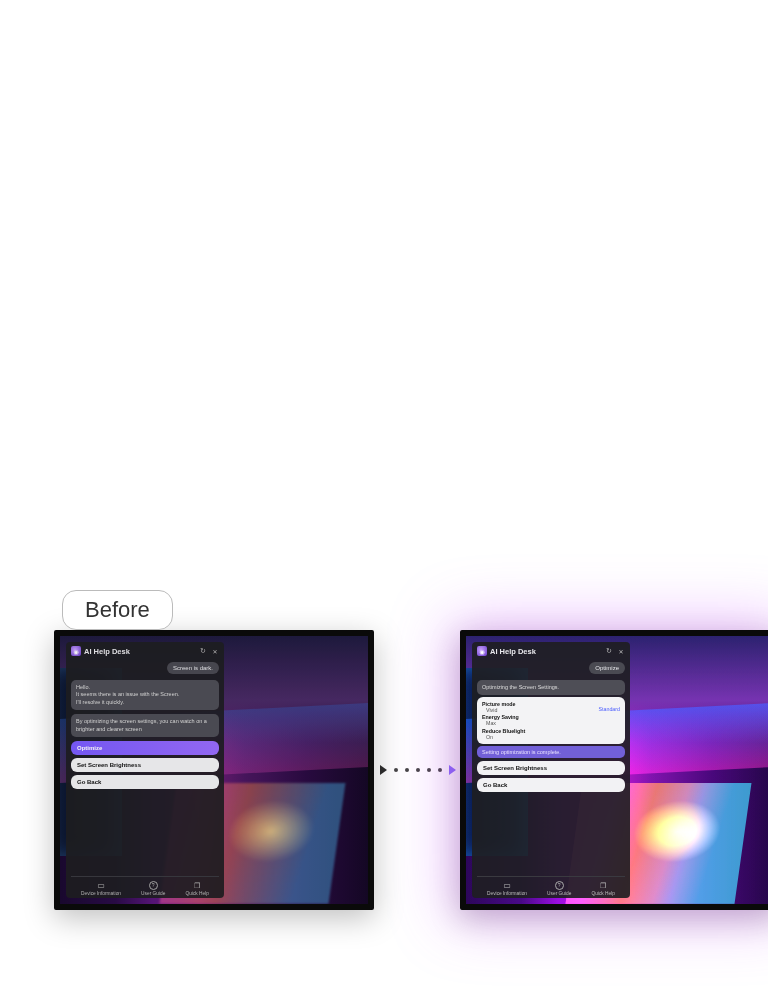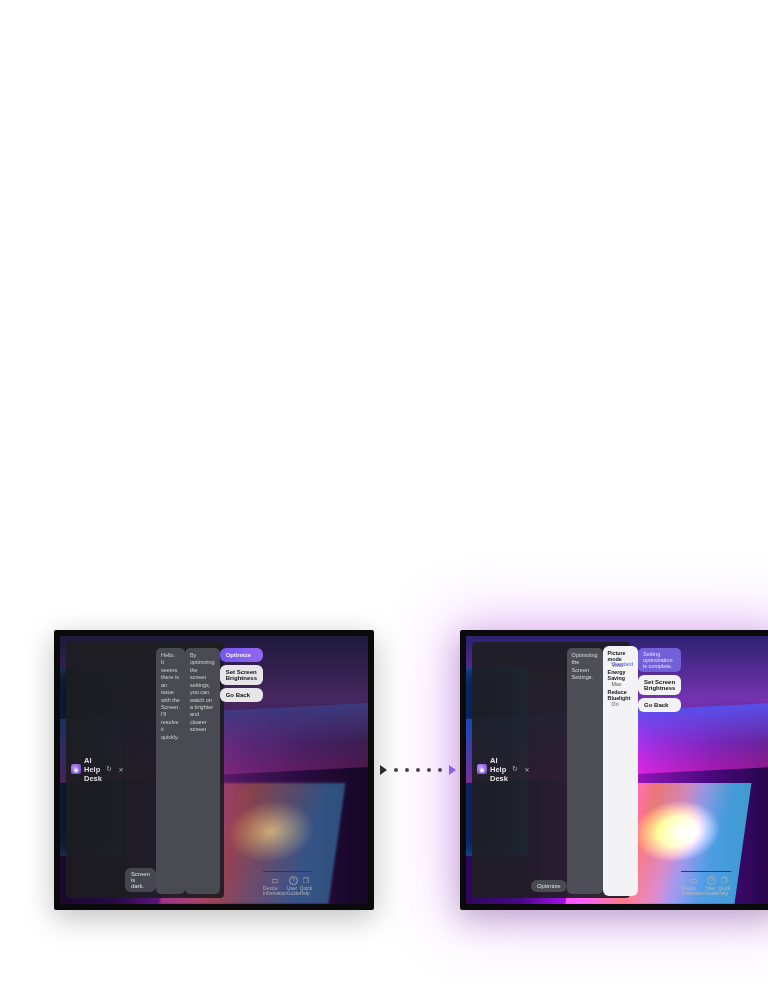--- a/index.html
+++ b/index.html
@@ -64,21 +64,21 @@
     transform: skewY(-3deg);
   }
   .tv-after .city { filter: brightness(1.4) saturate(1.5); }
   .tv-after .city::after { filter: blur(0.5px) brightness(1.4); }
 
   
   .panel {
     position: absolute; left: 6px; top: 6px; bottom: 6px; width: 158px;
     background: rgba(30,30,34,0.92);
     border-radius: 4px;
-    display: flex; flex-direction: row;
+    display: flex; flex-direction: column;
     color: #e8e8ec;
     font-size: 6.5px;
     padding: 4px 5px 2px 5px;
   }
   .panel-header {
     display: flex; align-items: center; gap: 3px; padding-bottom: 4px;
   }
   .panel-logo {
     width: 10px; height: 10px; border-radius: 2px;
     background: radial-gradient(circle at 40% 40%, #c9a2ff, #6a3cc9);
@@ -155,20 +155,21 @@
   .tri { width:0; height:0; border-top:5px solid transparent; border-bottom:5px solid transparent; }
   .tri-left { border-left:7px solid #2a2a2a; }
   .tri-right { border-left:7px solid #8a6cff; }
   .dot { width:4px; height:4px; border-radius:50%; background:#444; }
 </style>
 </head>
 <body>
 
 <div class="stage">
 
+  <div class="label-pill label-before">Before</div>
 
   <div class="tv tv-before">
     <div class="city">
       <div class="building-left"></div>
       <div class="highway"></div>
     </div>
     <div class="panel">
       <div class="panel-header">
         <div class="panel-logo">
             <span>◉</span>

